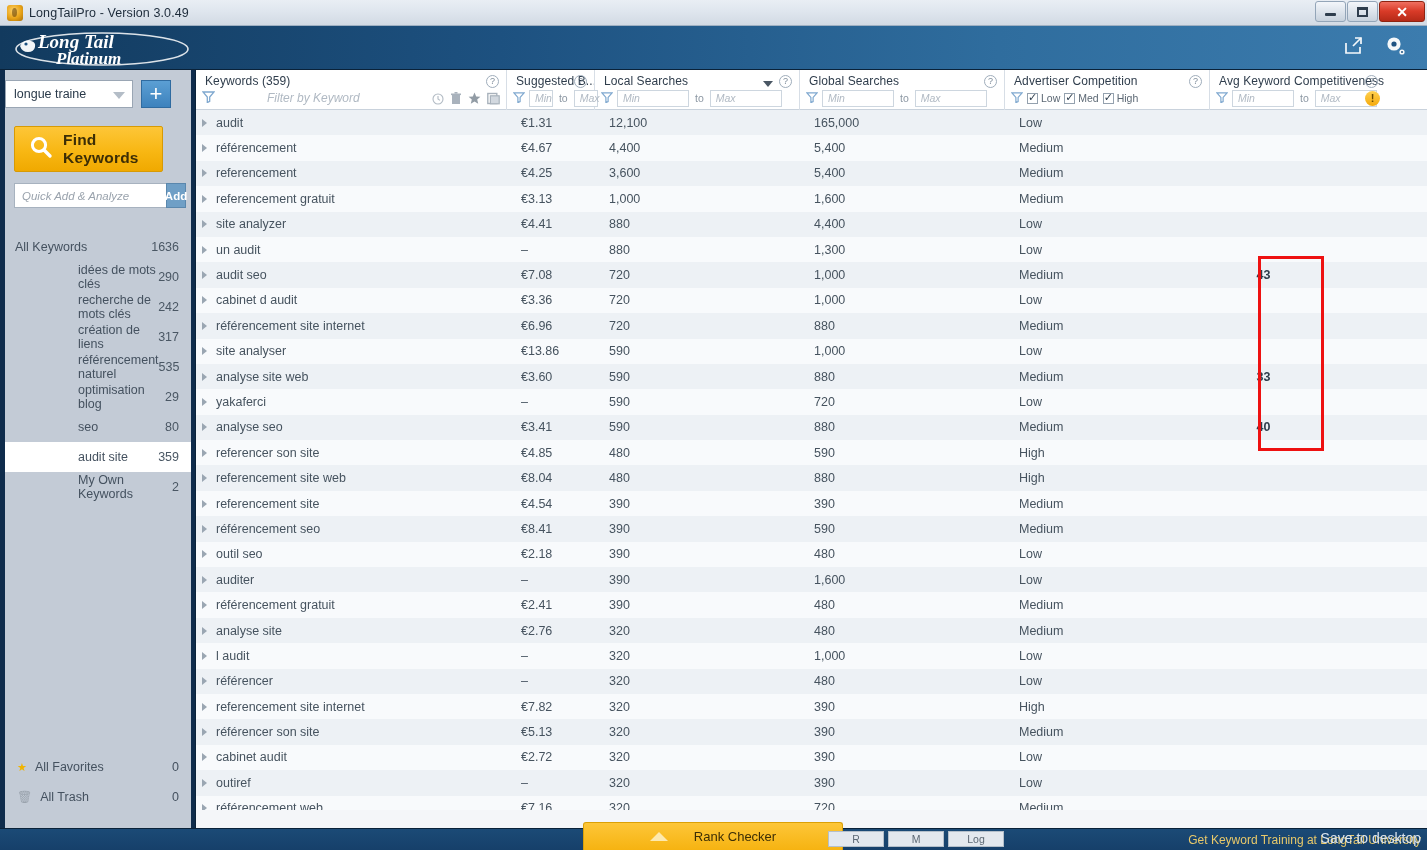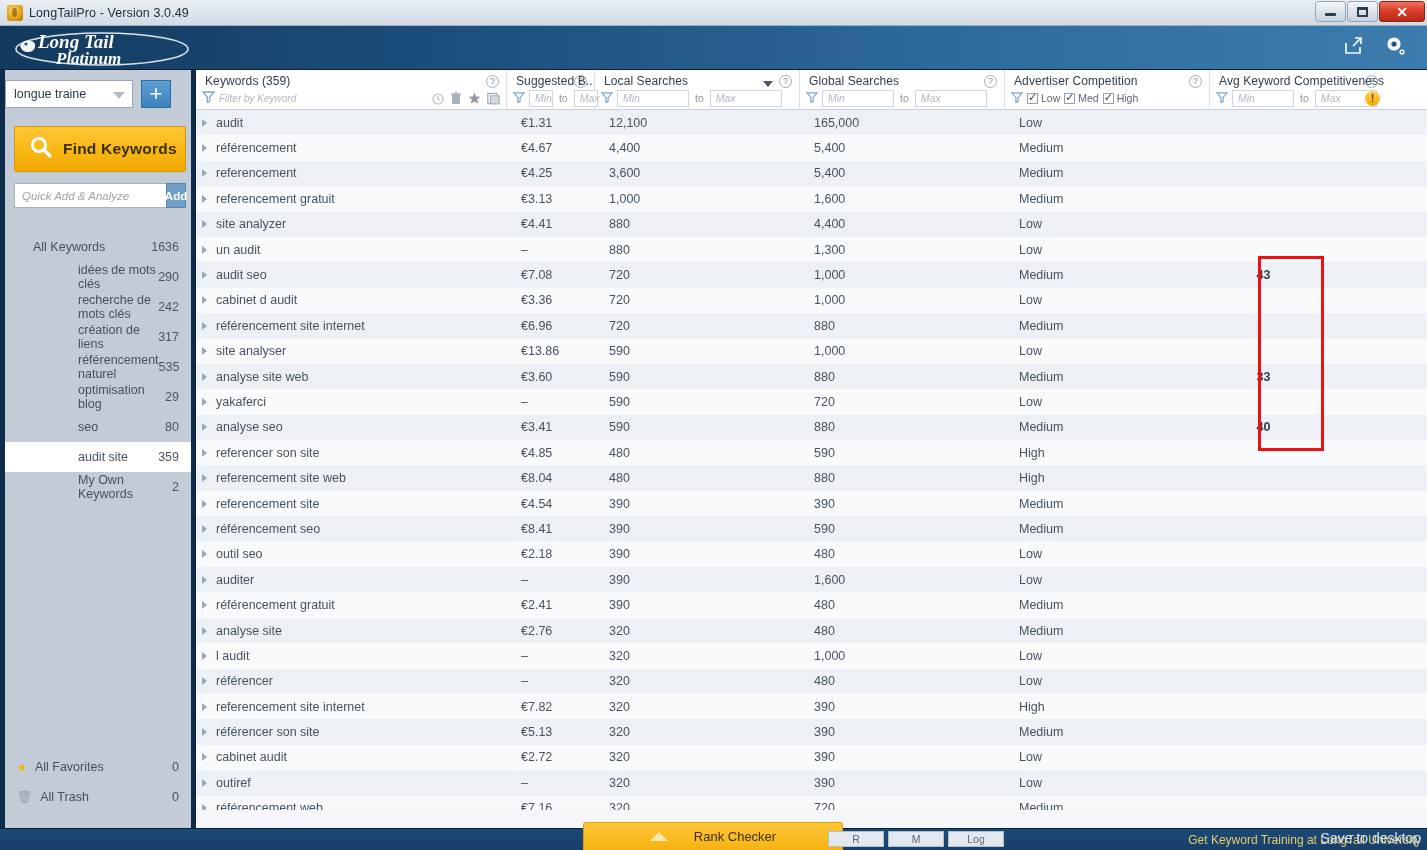--- a/index.html
+++ b/index.html
@@ -78,21 +78,21 @@
     position: absolute; right: 7px; top: 11px;
     width: 0; height: 0; border-left: 6px solid transparent; border-right: 6px solid transparent;
     border-top: 7px solid #b4bdc7;
   }
   .plus-btn {
     width: 30px; height: 28px; background: linear-gradient(180deg,#5b9fd4 0%,#3d82bd 100%);
     border: 1px solid #2f6ba0; display: flex; align-items: center; justify-content: center;
     color: #fff; font-size: 22px; line-height: 0; font-weight: 300; cursor: pointer;
   }
   .find-btn {
-    position: absolute; left: 14px; top: 56px; width: 172px; height: 46px;
+    position: absolute; left: 14px; top: 56px; width: 149px; height: 46px;
     background: linear-gradient(180deg,#fdc638 0%,#f8b713 55%,#f0a900 100%);
     border: 1px solid #d79a04; border-radius: 2px;
     display: flex; align-items: center; cursor: pointer;
   }
   .find-btn .mag { margin: 0 10px 0 14px; }
   .find-btn .lbl { font-size: 15.5px; font-weight: bold; color: #3c2e06; letter-spacing: .2px; }
   .quick-row { position: absolute; left: 14px; top: 113px; width: 172px; height: 25px; display: flex; }
   .quick-input {
     flex: 1; height: 25px; background: #fff; border: 1px solid #a7b2bf; border-right: none;
     font-size: 11.5px; font-style: italic; color: #9aa3ad; padding-left: 7px;
@@ -103,21 +103,21 @@
     color: #fff; font-size: 11.5px; font-weight: bold; display: flex;
     align-items: center; justify-content: center; cursor: pointer;
   }
   .kw-list { position: absolute; left: 5px; top: 162px; width: 186px; }
   .kw-item {
     height: 30px; display: flex; align-items: center;
     font-size: 12.5px; color: #44515f; padding-right: 12px; cursor: pointer;
   }
   .kw-item .nm { flex: 1; }
   .kw-item .ct { color: #4a5764; }
-  .kw-item.root .nm { padding-left: 28px; }
+  .kw-item.root .nm { padding-left: 10px; }
   .kw-item.child .nm { padding-left: 32px; margin-left: 41px; }
   .kw-item.sel { background: #ffffff; }
   .bottom-items { position: absolute; left: 5px; bottom: 16px; width: 186px; }
   .bot-item {
     height: 30px; display: flex; align-items: center;
     font-size: 12.5px; color: #44515f; padding: 0 12px 0 12px; cursor: pointer;
   }
   .bot-item .nm { flex: 1; padding-left: 8px; }
   .star-ic { color: #f0b400; font-size: 11px; }
   .trash-ic { color: #9aa3ad; font-size: 12px; }
@@ -148,21 +148,21 @@
     border-top: 6px solid #4a5764;
   }
   .filterrow { display: flex; align-items: center; padding-left: 6px; gap: 4px; height: 20px; }
   .funnel { flex: none; }
   .fbox {
     height: 17px; border: 1px solid #cdd6df; background: #fff;
     font-size: 10.5px; font-style: italic; color: #b0b9c3;
     display: flex; align-items: center; padding-left: 5px;
   }
   .fto { font-size: 10.5px; color: #8c97a3; padding: 0 2px; }
-  .kfilter { font-size: 10px; font-style: italic; color: #b0b9c3; }
+  .kfilter { font-size: 12px; font-style: italic; color: #b0b9c3; margin-left: 48px; }
   .kicons { position: absolute; right: 6px; top: 21px; display: flex; gap: 6px; align-items: center; }
   .kic { opacity: .75; cursor: pointer; }
   .chk { display: flex; align-items: center; gap: 3px; font-size: 10.5px; color: #5c6874; }
   .chkbox {
     width: 11px; height: 11px; border: 1px solid #94a1ae; background: #fff;
     position: relative;
   }
   .chkbox::after {
     content: "✓"; position: absolute; left: 0px; top: -3px;
     font-size: 11px; color: #2d3d4d;

